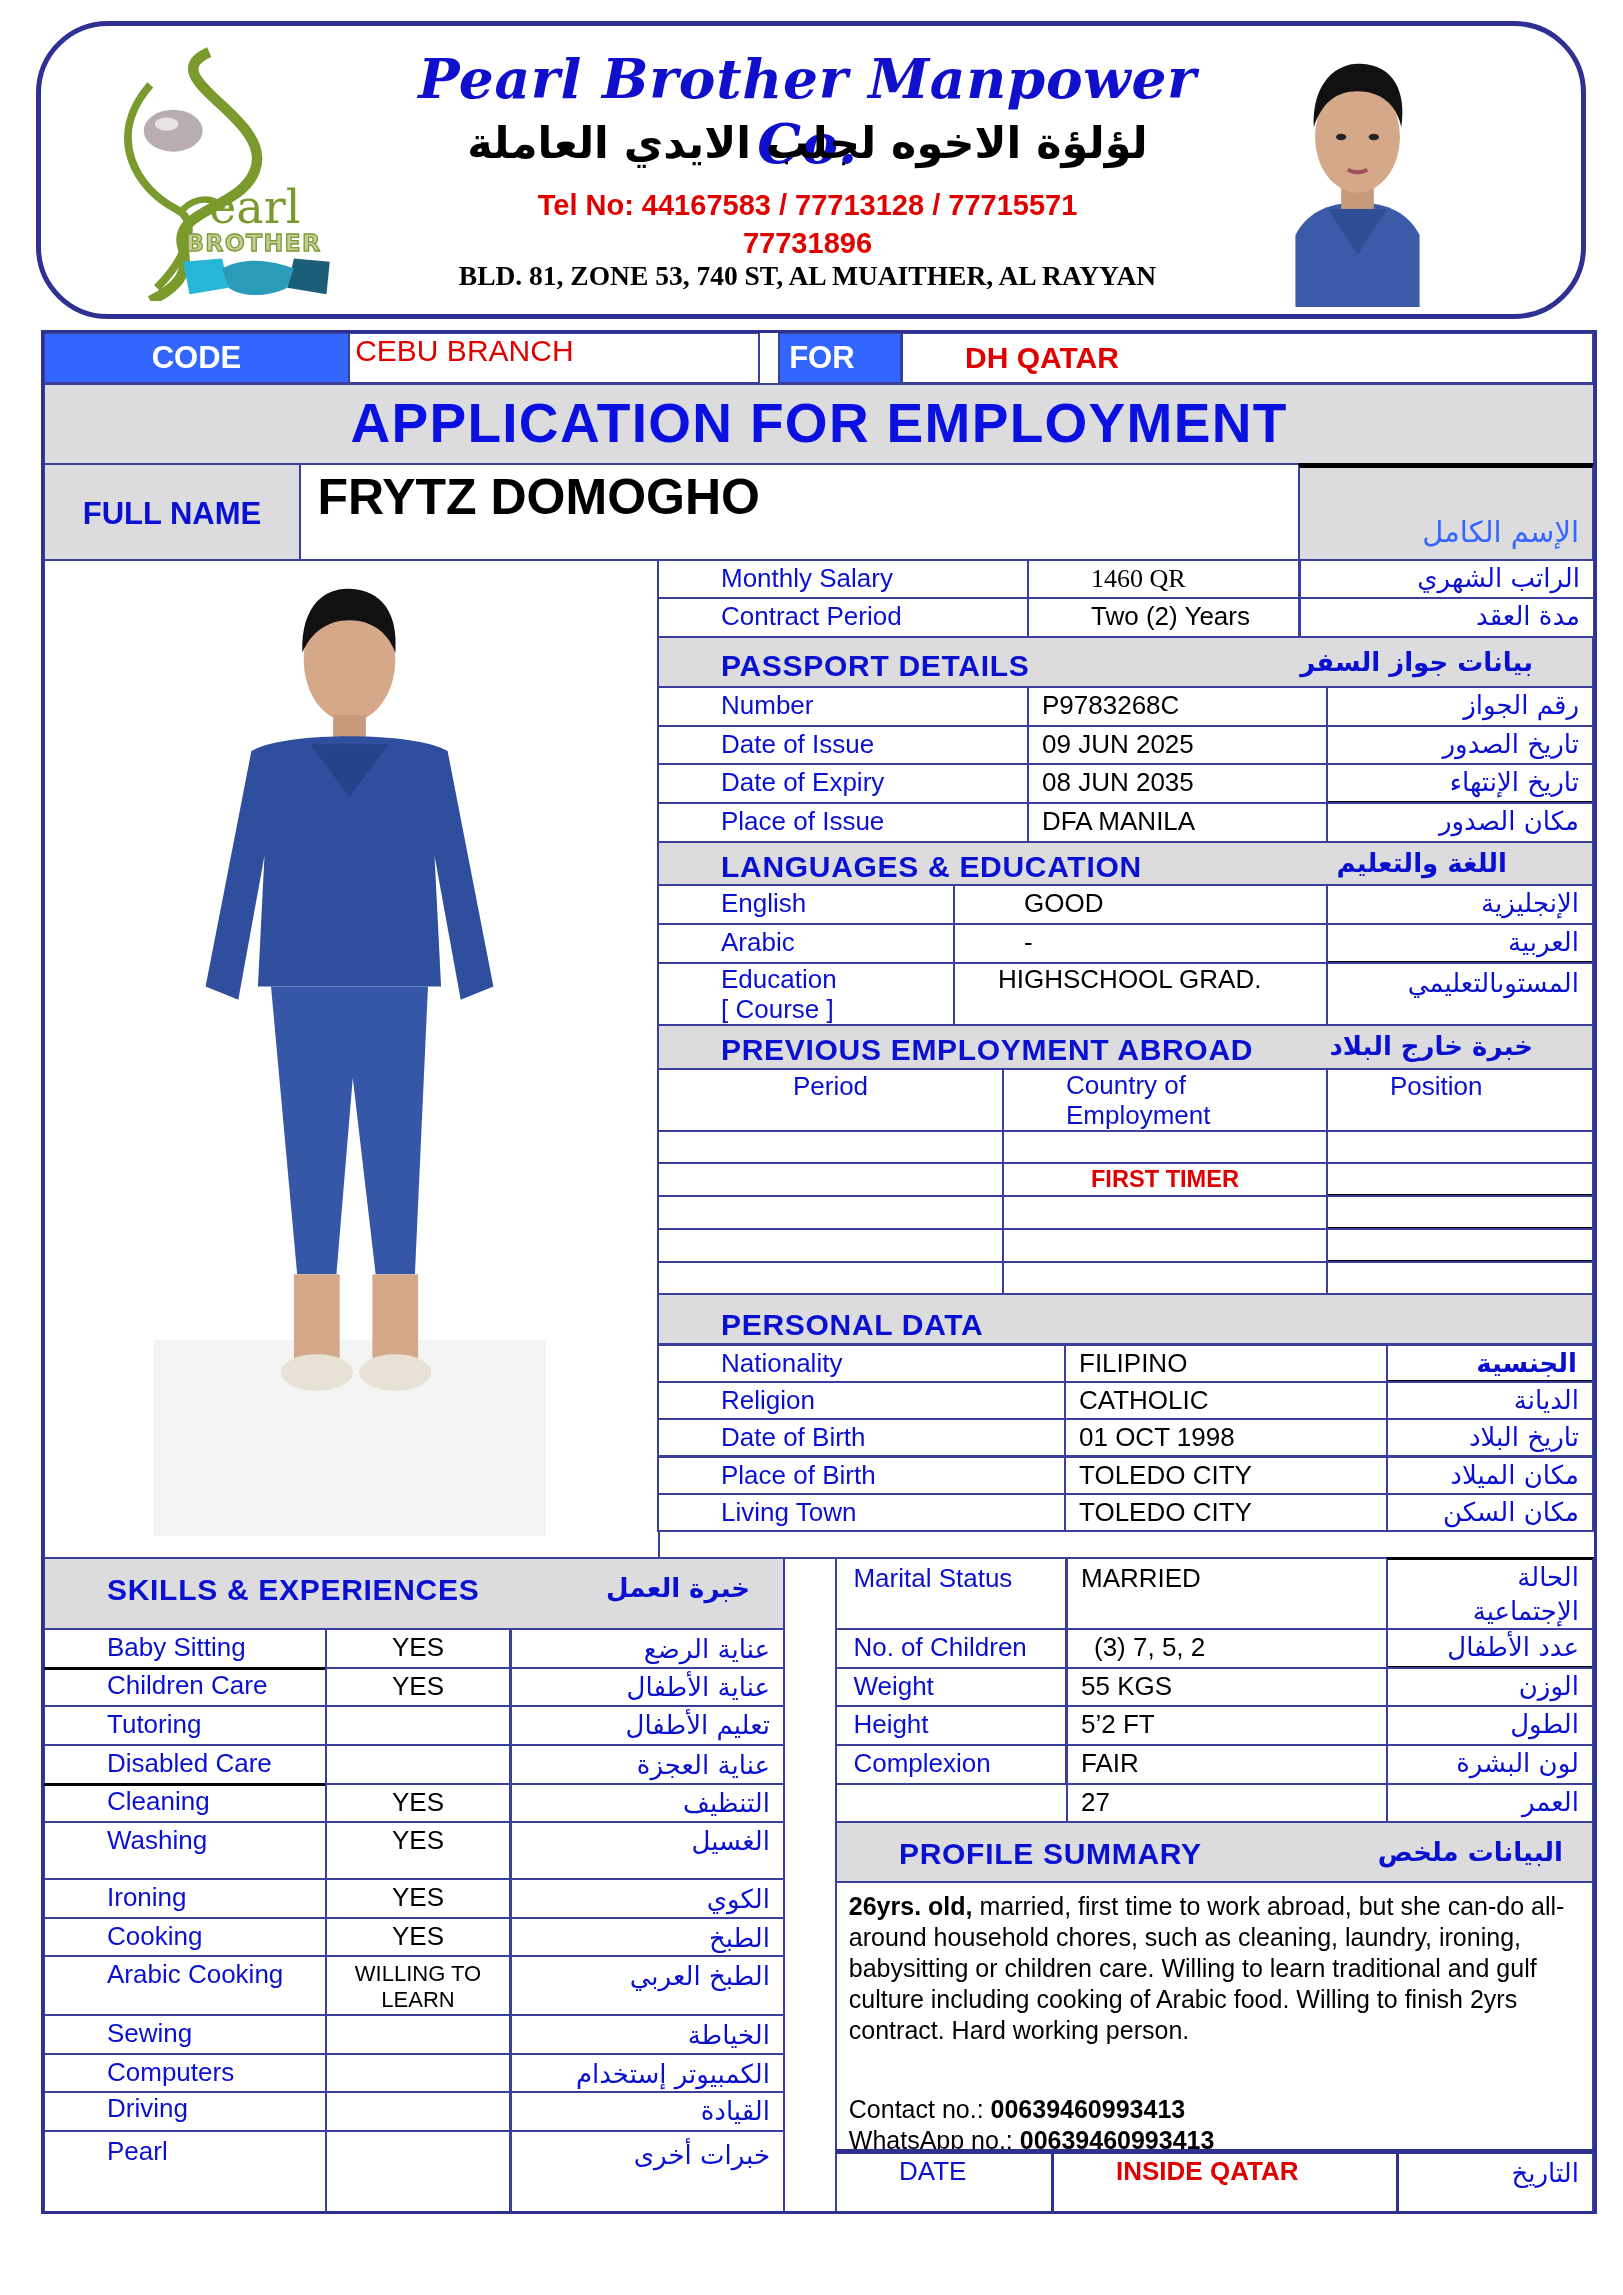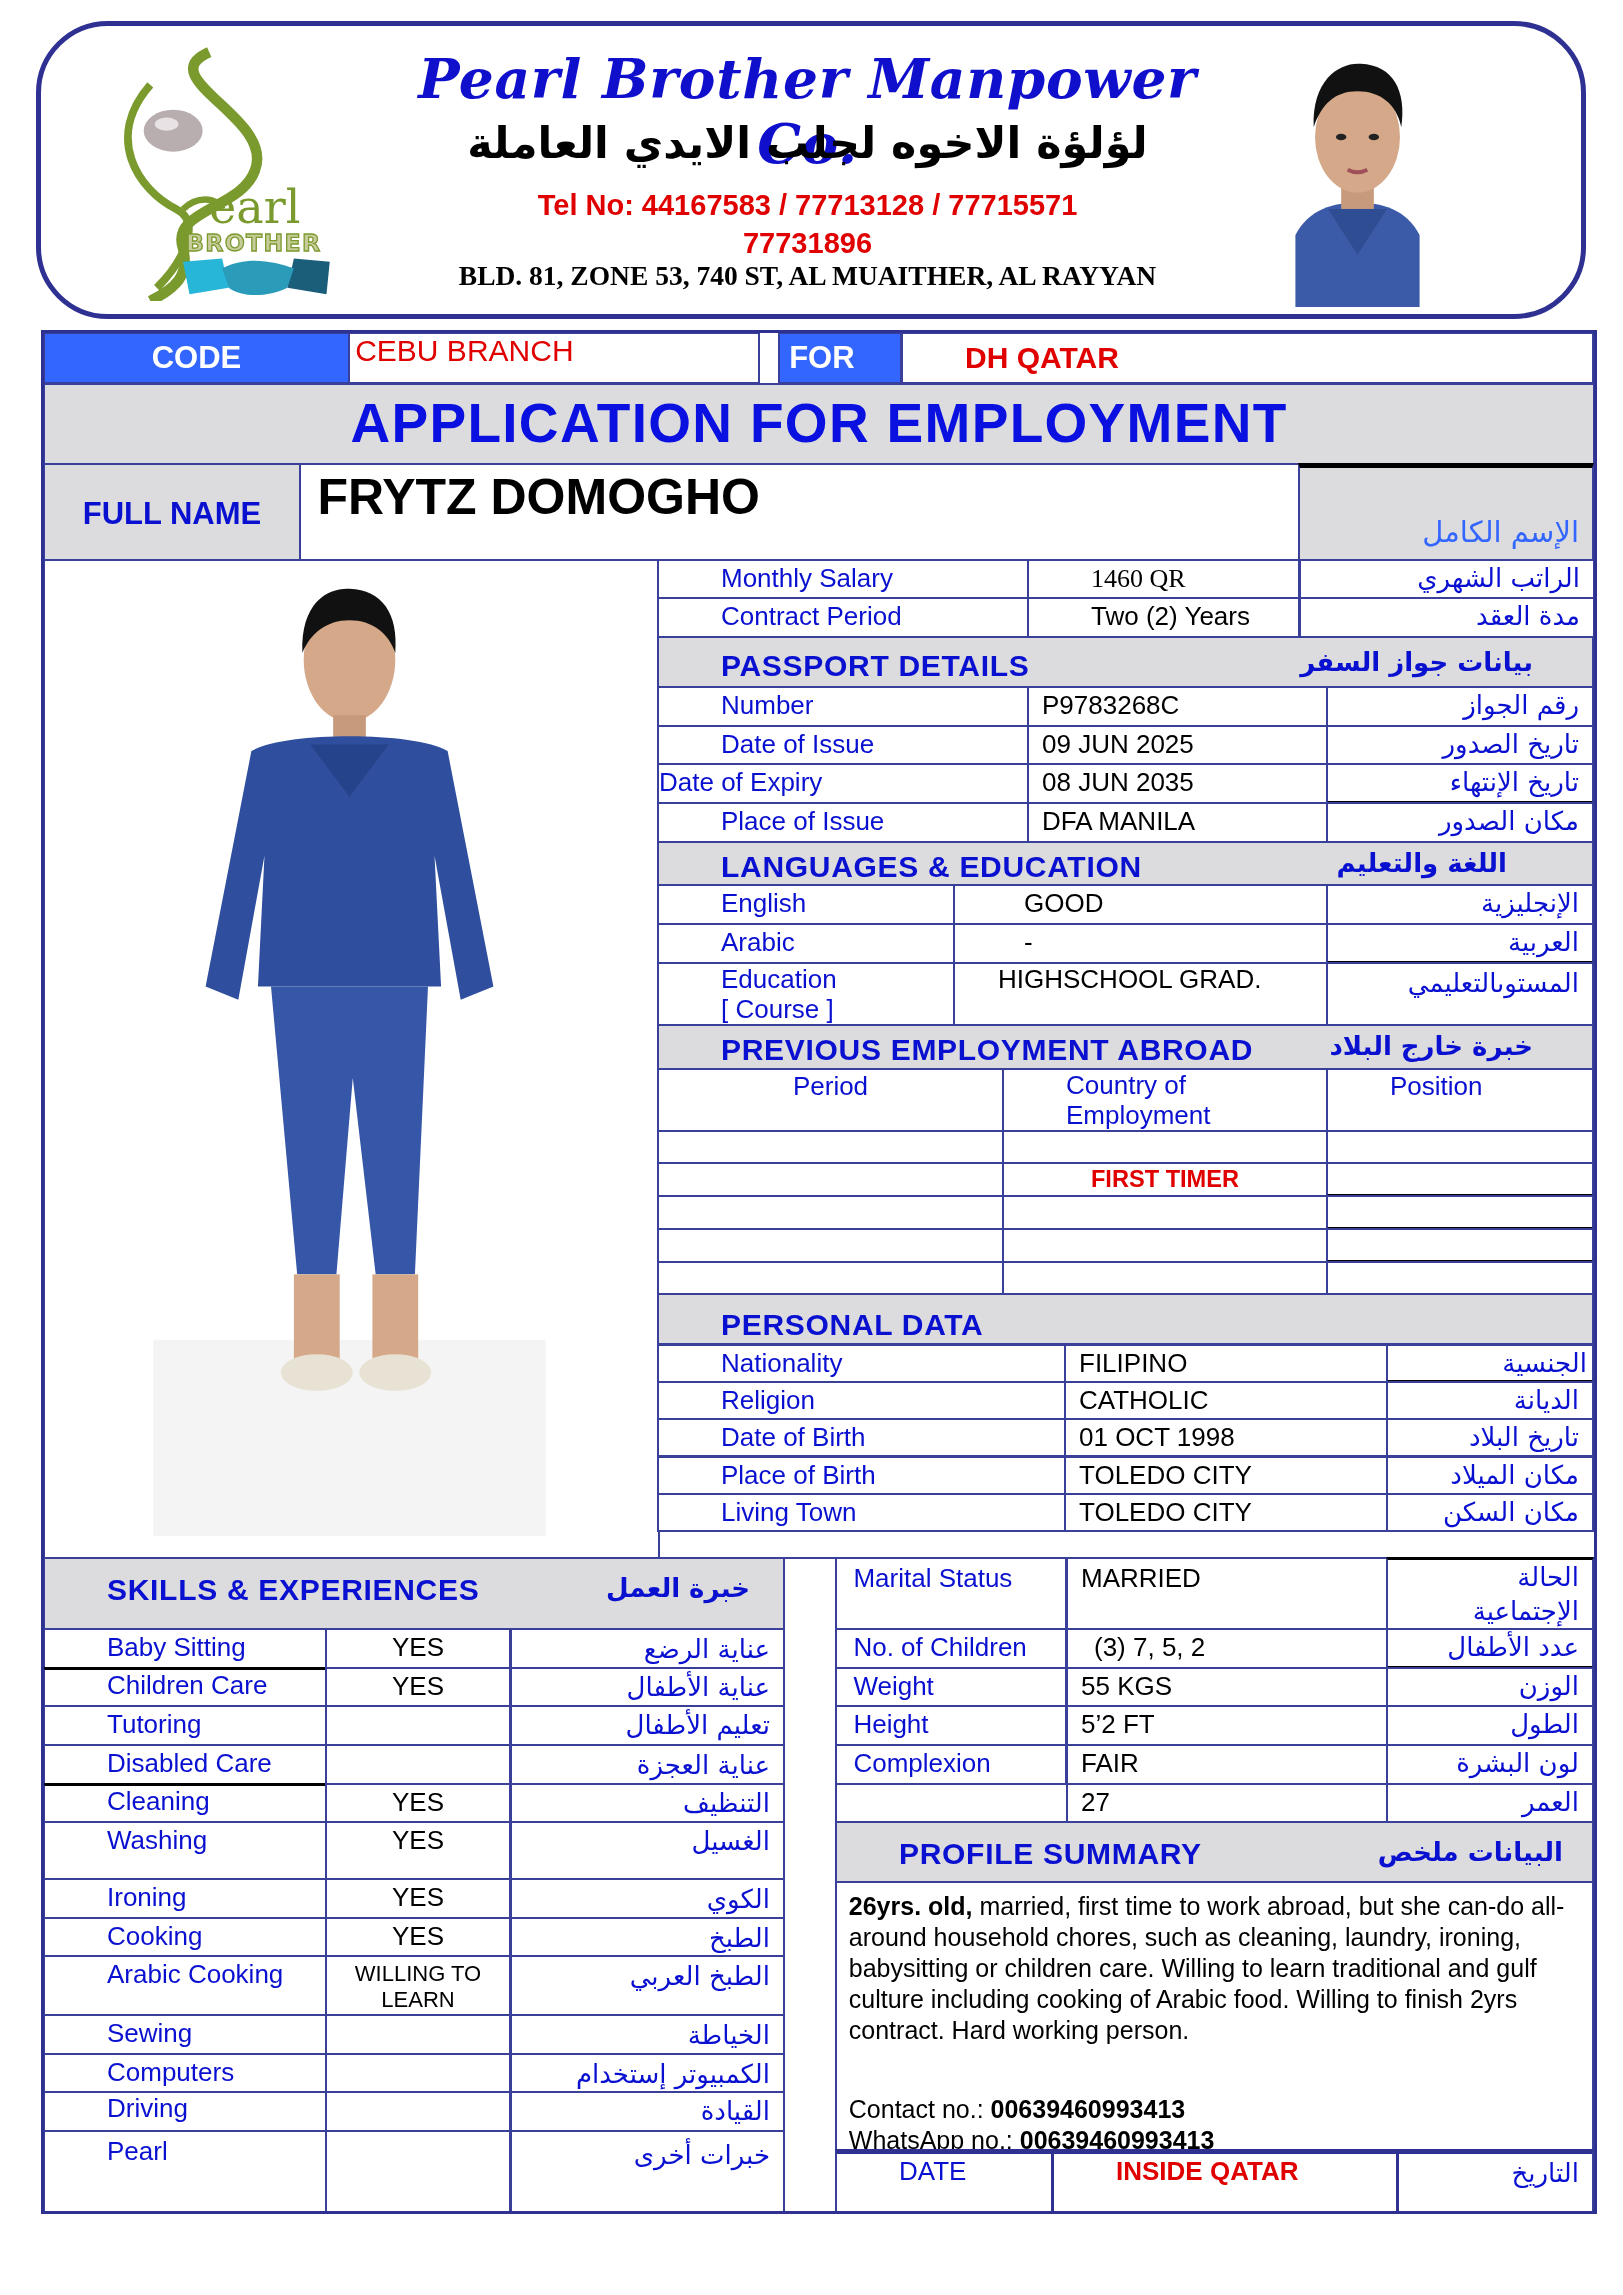--- a/index.html
+++ b/index.html
@@ -149,21 +149,21 @@
       <div class="lbl" style="padding-left:62px;line-height:35px;">Date of Issue</div>
     </div>
   <div class="cell" style="left:1027px;top:725px;width:301px;height:41px;">
       <div class="val" style="padding-left:13px;line-height:35px;">09 JUN 2025</div>
     </div>
   <div class="cell" style="left:1326px;top:725px;width:268px;height:41px;">
       <div class="ar" style="padding-right:13px;line-height:35px;">تاريخ الصدور</div>
     </div>
 
   <div class="cell" style="left:657px;top:763px;width:372px;height:41px;">
-      <div class="lbl" style="line-height:35px;">Date of Expiry</div>
+      <div class="lbl" style="padding-left:62px;line-height:35px;">Date of Expiry</div>
     </div>
   <div class="cell" style="left:1027px;top:763px;width:301px;height:41px;">
       <div class="val" style="padding-left:13px;line-height:35px;">08 JUN 2035</div>
     </div>
   <div class="cell" style="left:1326px;top:763px;width:268px;height:41px;border-bottom:3.9px solid #000;">
       <div class="ar" style="padding-right:13px;line-height:35px;">تاريخ الإنتهاء</div>
     </div>
 
   <div class="cell" style="left:657px;top:802px;width:372px;height:41px;">
       <div class="lbl" style="padding-left:62px;line-height:35px;">Place of Issue</div>
@@ -255,21 +255,21 @@
   <div class="sec" style="position:absolute;left:62px;top:13px;">PERSONAL DATA</div>
 </div>
 <div>
   <div class="cell" style="left:657px;top:1344px;width:409px;height:39px;">
       <div class="lbl" style="padding-left:62px;line-height:34px;">Nationality</div>
     </div>
   <div class="cell" style="left:1064px;top:1344px;width:324px;height:39px;">
       <div class="val" style="padding-left:13px;line-height:34px;">FILIPINO</div>
     </div>
   <div class="cell" style="left:1386px;top:1344px;width:208px;height:39px;border-bottom:3.9px solid #000;">
-      <div class="ar" style="padding-right:5px;line-height:34px;">الجنسية</div>
+      <div class="ar" style="padding-right:15px;line-height:34px;font-weight:bold;">الجنسية</div>
     </div>
 
   <div class="cell" style="left:657px;top:1381px;width:409px;height:39px;">
       <div class="lbl" style="padding-left:62px;line-height:34px;">Religion</div>
     </div>
   <div class="cell" style="left:1064px;top:1381px;width:324px;height:39px;">
       <div class="val" style="padding-left:13px;line-height:34px;">CATHOLIC</div>
     </div>
   <div class="cell" style="left:1386px;top:1381px;width:208px;height:39px;">
       <div class="ar" style="padding-right:13px;line-height:34px;">الديانة</div>

